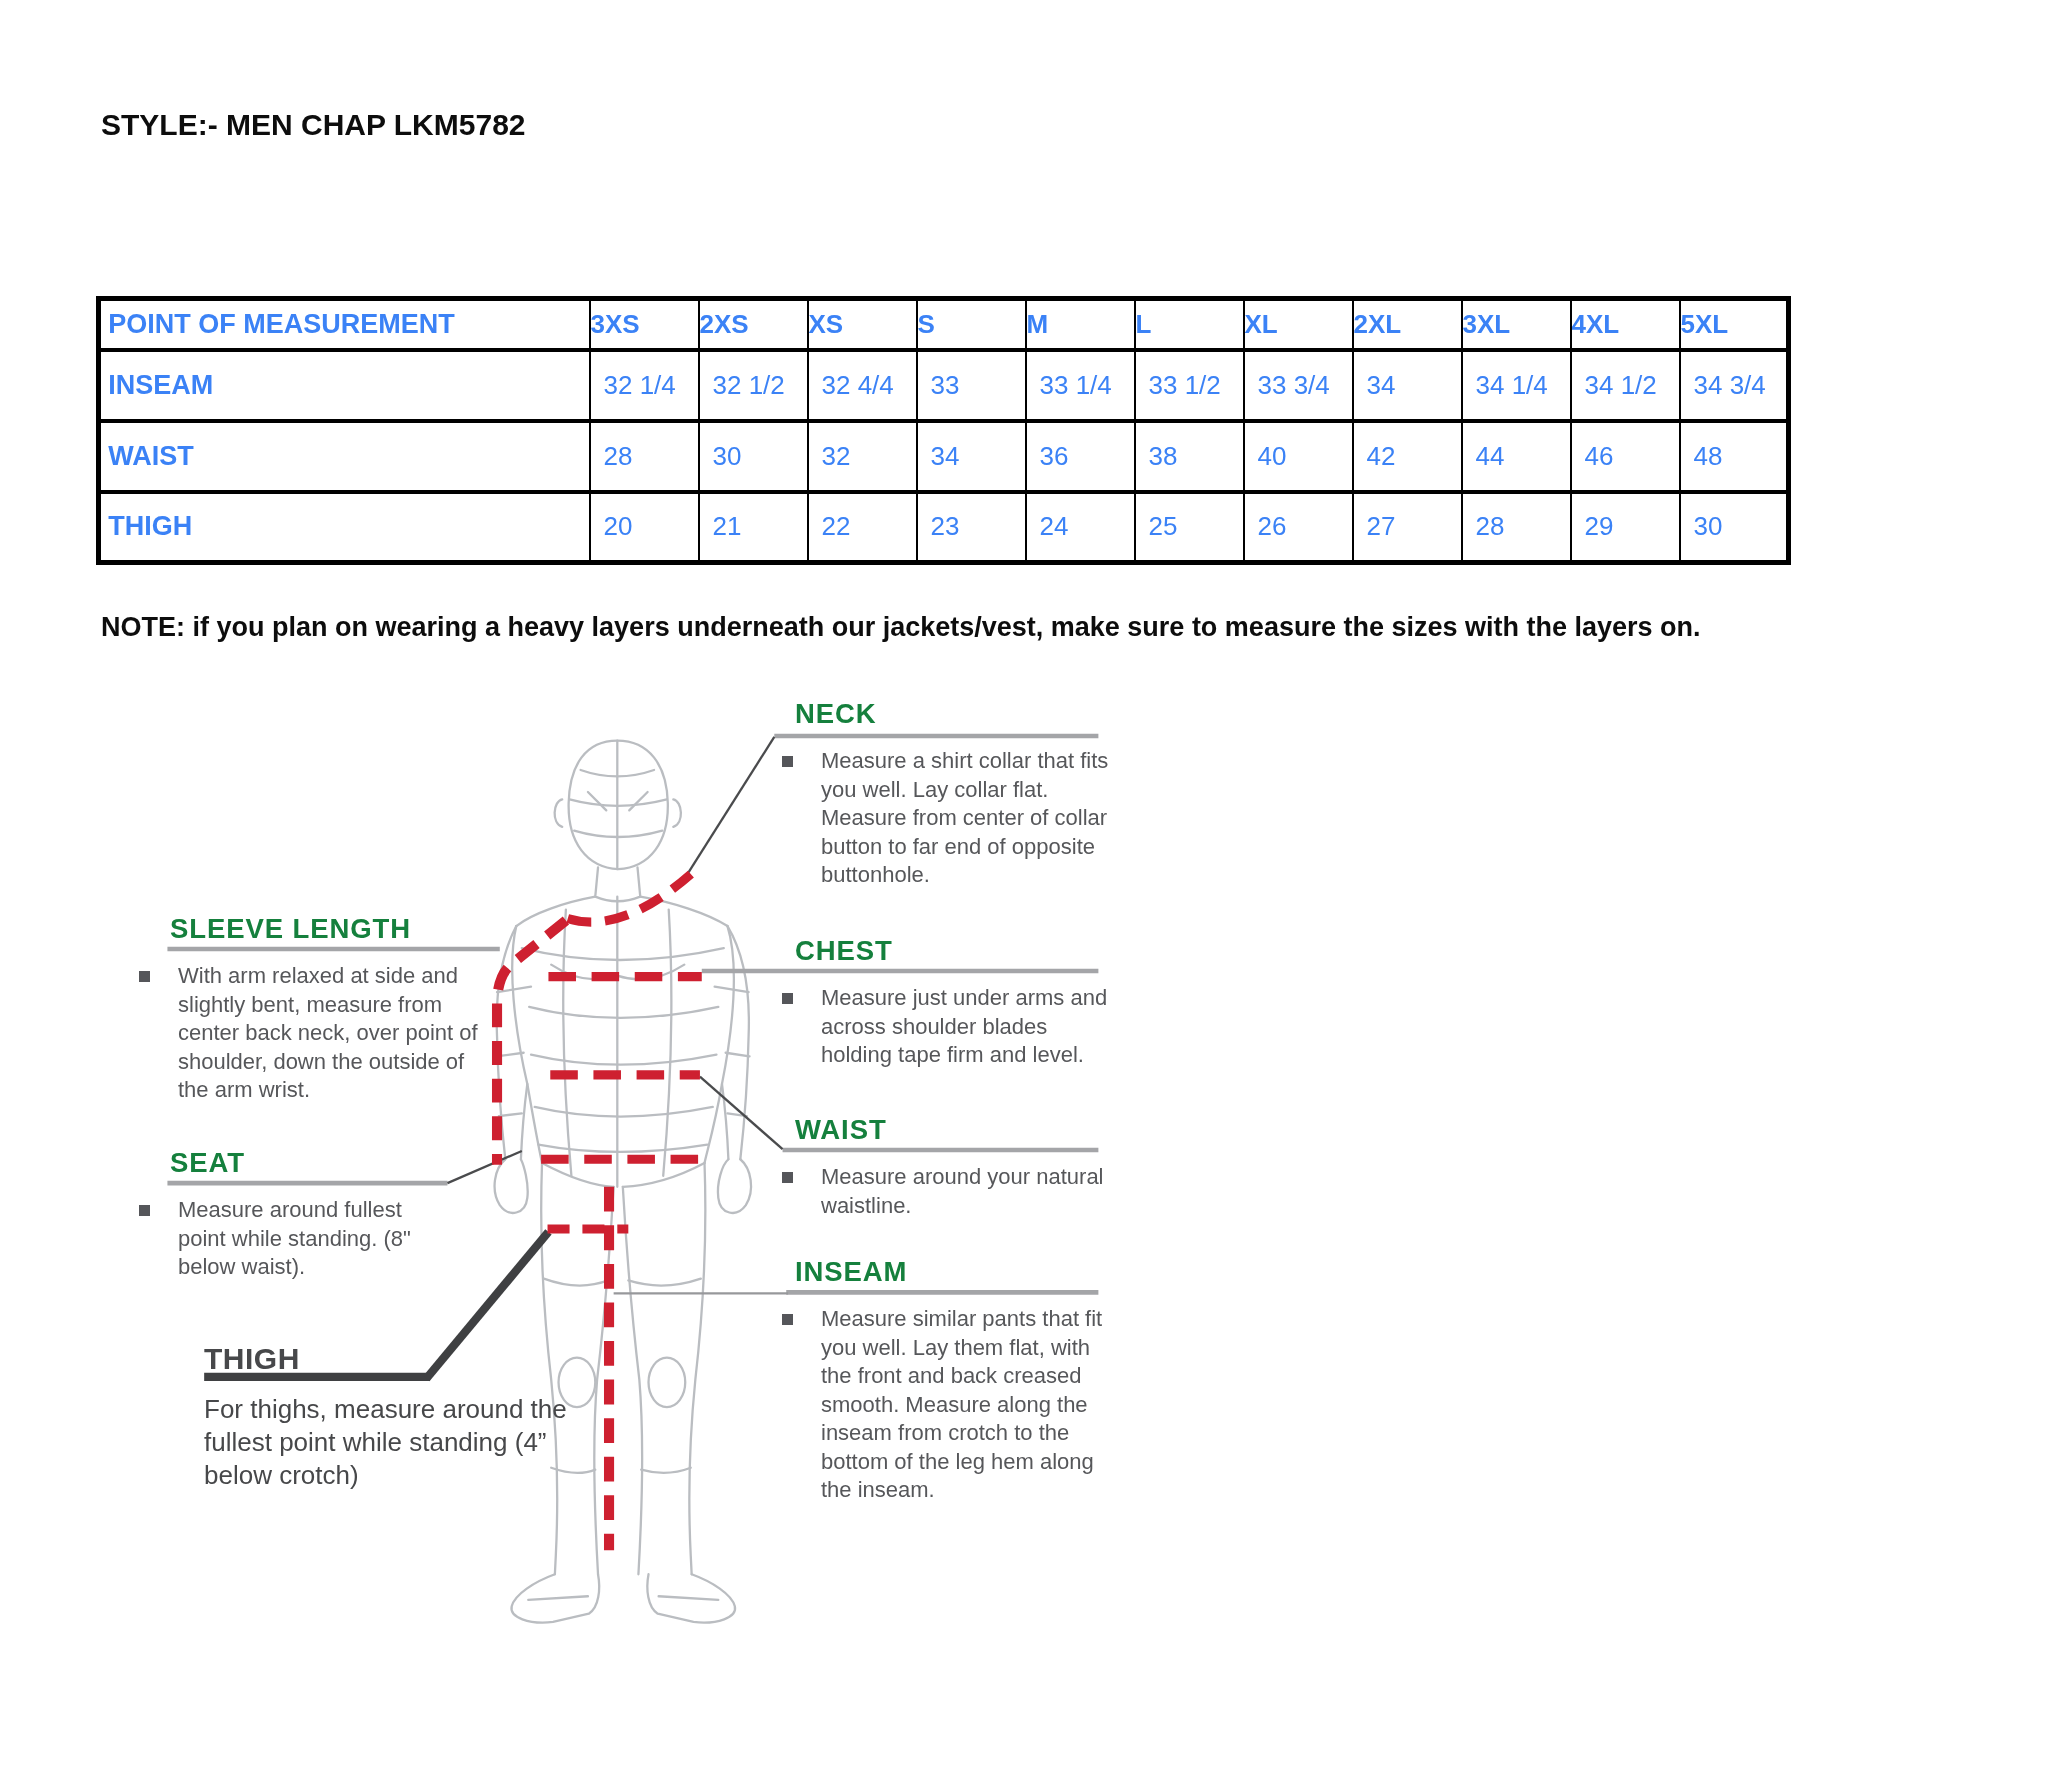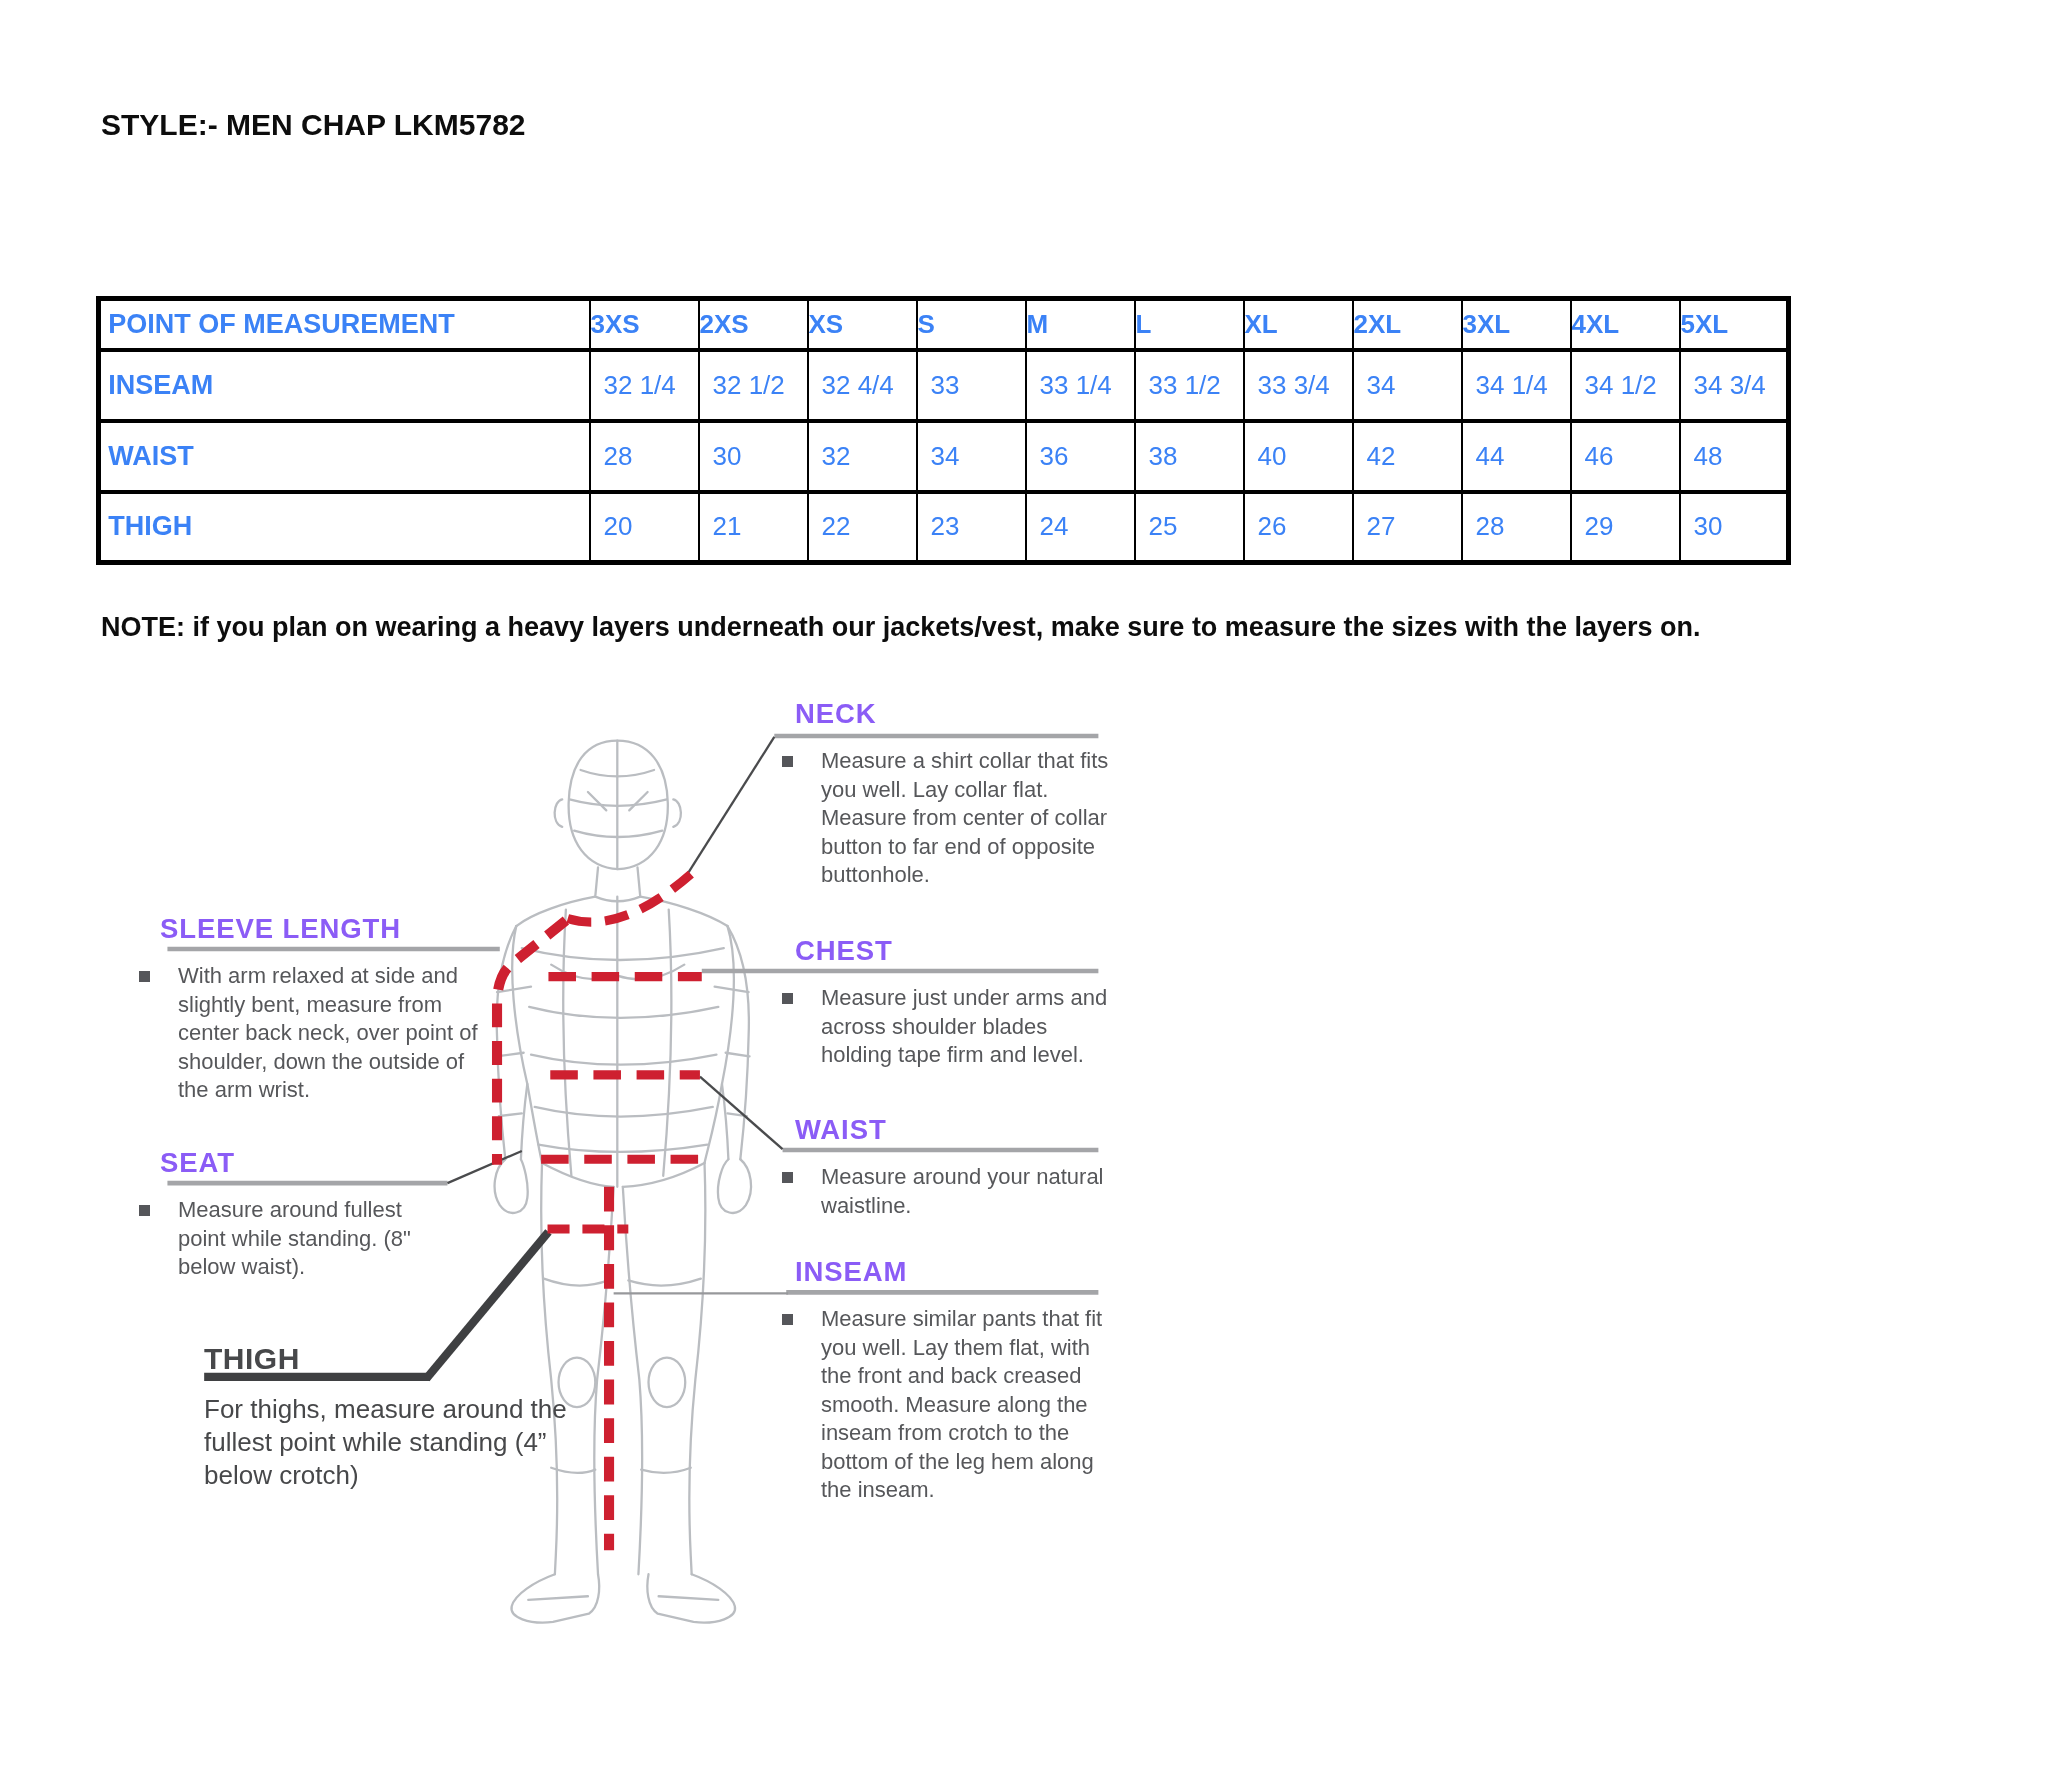--- a/index.html
+++ b/index.html
@@ -19,23 +19,23 @@
   #size-table tr.hdr{height:51px;}
   #size-table tr.data{height:71px;}
   #size-table th{font-weight:700;text-align:left;padding:0;}
   #size-table th.lbl{text-align:left;padding-left:7.3px;font-size:27px;}
   #size-table td{font-weight:400;text-align:left;padding-left:13px;}
   #size-table td.lbl{font-weight:700;padding-left:7.3px;font-size:27px;}
 
   
   #guide-svg{position:absolute;left:0;top:0;}
   .sec{position:absolute;color:#56575a;}
-  .sec-h{font-size:27.5px;font-weight:700;letter-spacing:0.9px;line-height:31px;color:#8b5cf6;}
+  .sec-h{font-size:27.5px;font-weight:700;letter-spacing:0.9px;line-height:31px;color:#15803d;}
   .right-col .sec-h{margin-left:13px;}
-  .left-col  .sec-h{margin-left:21px;}
+  .left-col  .sec-h{margin-left:31px;}
   .sec-b{margin-top:18.4px;display:flex;align-items:flex-start;gap:8px;}
   .bullet{flex:0 0 auto;width:11px;height:11px;background:#55565a;margin-top:8.3px;margin-right:20px;}
   .sec-b p{margin:0;font-size:22px;line-height:28.5px;color:#56575a;}
   #thigh-section{color:#47484a;}
   #thigh-section .sec-h{font-size:30px;line-height:35px;margin-left:0;color:#47484a;letter-spacing:0.5px;}
   #thigh-section .sec-b{margin-top:17.4px;}
   #thigh-section .sec-b p{font-size:26px;line-height:33px;color:#47484a;}
 </style>
 </head>
 <body>

